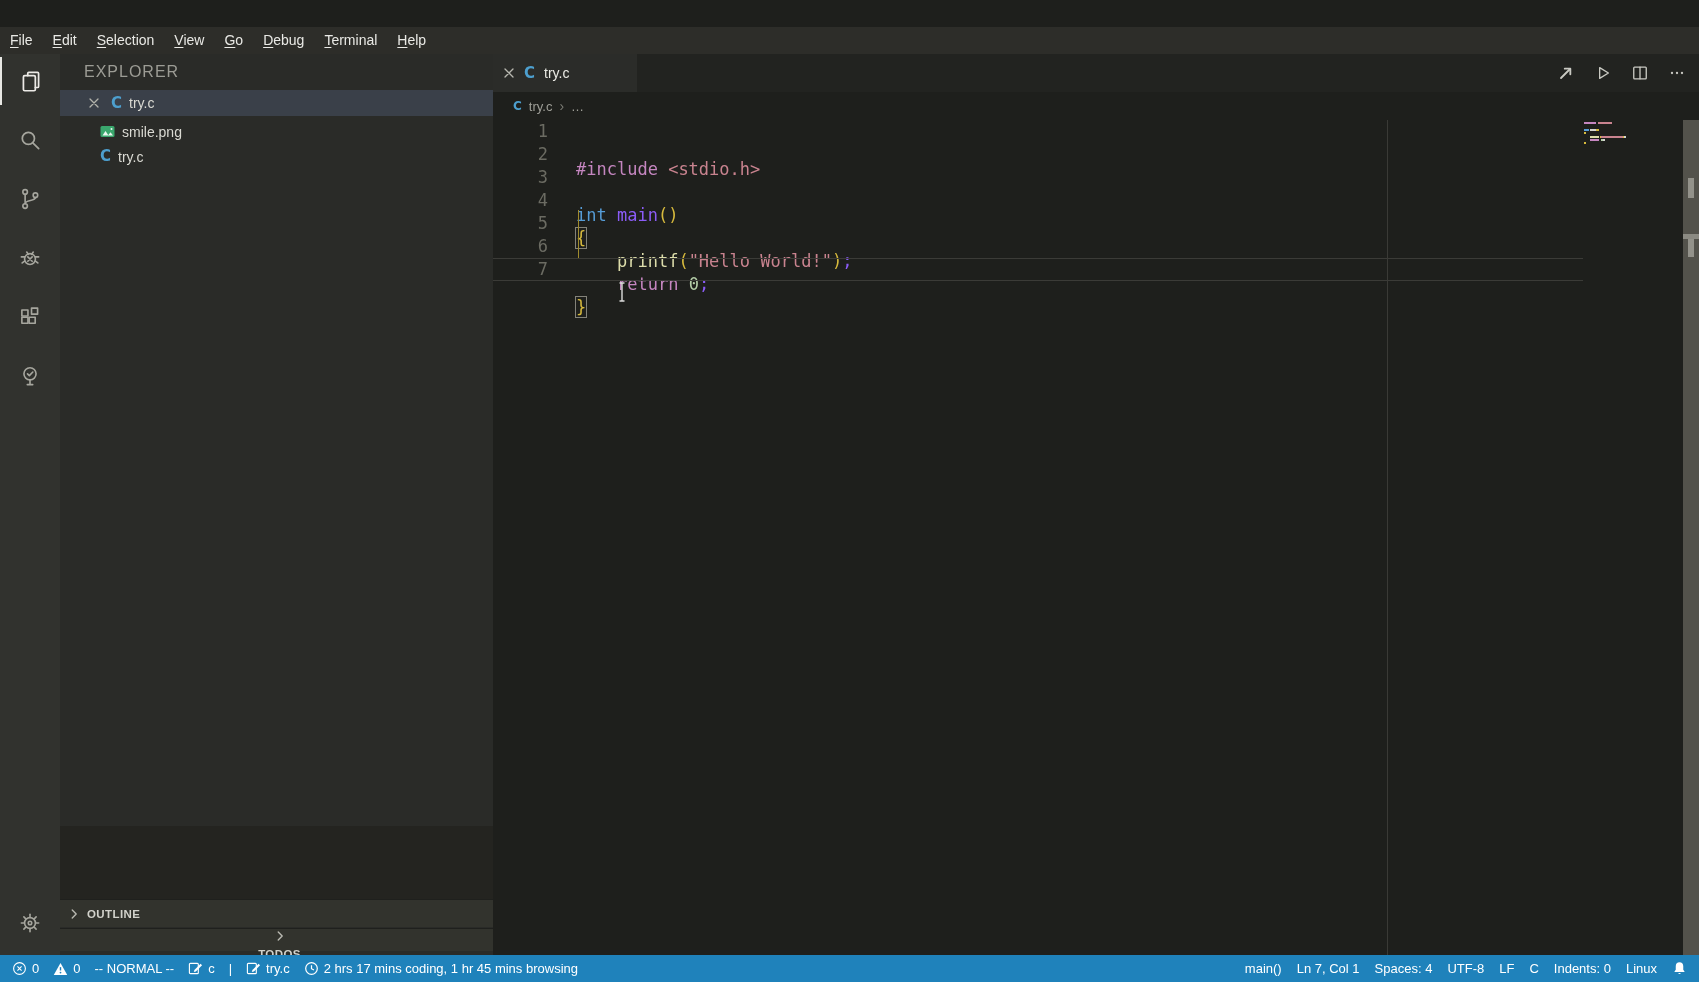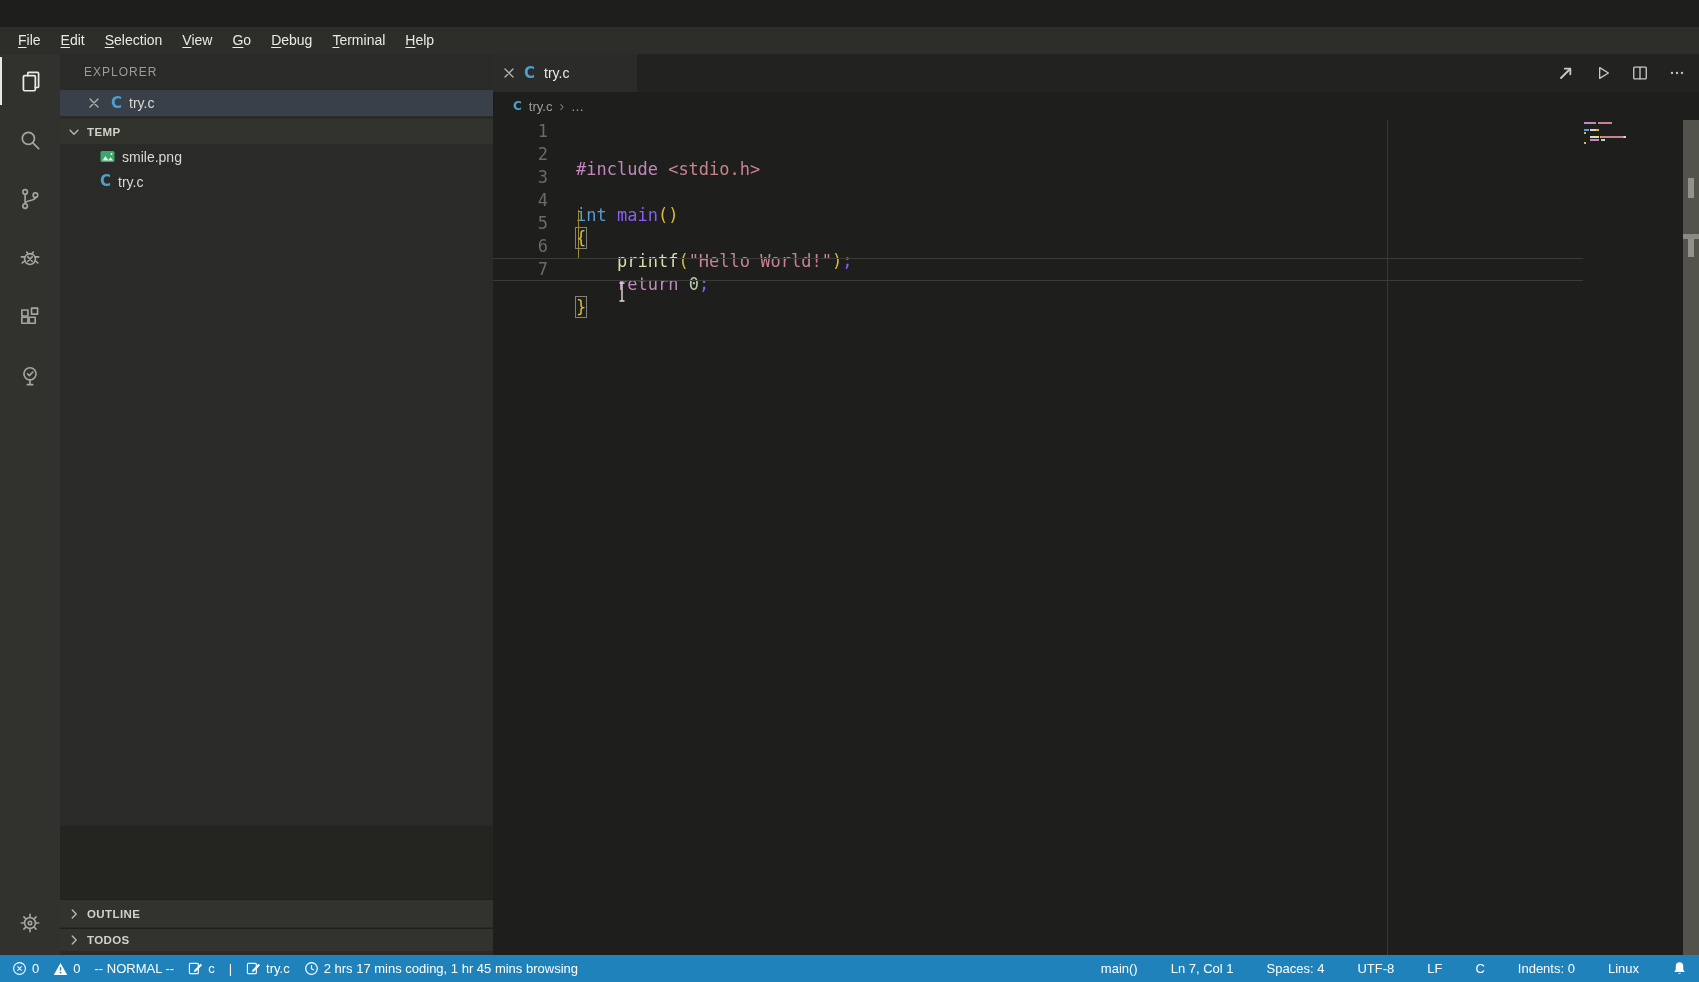--- a/index.html
+++ b/index.html
@@ -7,34 +7,34 @@
   .window{position:relative;width:1699px;height:982px;background:#1e1f1c;overflow:hidden;
           font-family:"Liberation Sans",sans-serif;-webkit-font-smoothing:antialiased;}
   
   .titlebar{position:absolute;top:0;left:0;right:0;height:27px;background:#2d2d29;}
   .title{position:absolute;left:0;right:0;top:0;height:27px;line-height:27px;text-align:center;
          font-size:13.5px;font-weight:bold;color:#f1f1ee;}
   .traffic{position:absolute;right:7px;top:5px;display:flex;gap:6px;}
   .tl{width:16px;height:16px;border-radius:50%;}
   
   .menubar{position:absolute;top:27px;left:0;right:0;height:27px;background:#2d2d29;display:flex;
-           align-items:center;padding-left:8px;font-size:14px;color:#e9e9e5;}
+           align-items:center;font-size:14px;color:#e9e9e5;}
   .menu-item{padding:0 10px;line-height:27px;cursor:default;}
   .menu-item u{text-underline-offset:2px;}
   
   .main{position:absolute;top:54px;left:0;right:0;bottom:27px;}
   .activitybar{position:absolute;top:0;bottom:0;left:0;width:60px;background:#31322e;
                display:flex;flex-direction:column;align-items:stretch;padding-top:3px;}
   .act-item{height:48px;display:flex;align-items:center;justify-content:center;color:#a6a69e;margin-bottom:11px;}
   .act-item.active{color:#eceae6;border-left:2px solid #e8e8e4;}
   .act-bottom{margin-top:auto;margin-bottom:0;}
   .act-bottom .act-item{margin-bottom:8px;}
   
   .sidebar{position:absolute;top:0;bottom:0;left:60px;width:433px;background:#2a2b28;overflow:hidden;}
-  .sb-title{height:36px;line-height:36px;padding-left:24px;font-size:12px;letter-spacing:1px;color:#9c9c95;}
+  .sb-title{height:36px;line-height:36px;padding-left:24px;font-size:16px;letter-spacing:1px;color:#9c9c95;}
   .sb-header{height:25px;display:flex;align-items:center;background:#32332d;color:#d2d2cb;
              font-size:11.5px;font-weight:bold;letter-spacing:.4px;padding-left:6px;gap:5px;}
   .sb-chev{width:16px;height:16px;display:flex;align-items:center;justify-content:center;color:#b9b9b1;}
   .sb-item{height:26px;display:flex;align-items:center;padding-left:28px;font-size:14px;color:#dadad3;gap:7px;}
   .sb-item.selected{background:#3a4049;}
   .sb-item.tree{padding-left:40px;height:25px;}
   .sb-close{width:16px;display:flex;align-items:center;color:#b3b3ab;}
   .gap3{height:3px;}
   .sb-shade{position:absolute;left:0;right:0;top:772px;height:73px;background:#242420;}
   .sb-bottom{position:absolute;left:0;right:0;border-top:1px solid #1f201d;}
@@ -67,21 +67,21 @@
   .scrollstrip{position:absolute;left:1190px;top:0;bottom:0;width:16px;background:#53524b;}
   .ss-slider1{position:absolute;left:5px;top:58px;width:6px;height:20px;background:#93928a;}
   .ss-band{position:absolute;left:0;top:114px;width:16px;height:5px;background:#8b8a82;}
   .ss-slider2{position:absolute;left:5px;top:119px;width:6px;height:18px;background:#93928a;}
   .ibeam{position:absolute;left:123px;top:161px;}
   
   .statusbar{position:absolute;left:0;right:0;bottom:0;height:27px;background:#1f82bb;color:#fff;
              display:flex;align-items:center;justify-content:space-between;padding:0 12px;font-size:13px;}
   .sb-group{display:flex;align-items:center;}
   .sb-group.left{gap:14px;}
-  .sb-group.right{gap:33px;}
+  .sb-group.right{gap:15px;}
   .status-item{display:flex;align-items:center;gap:5px;white-space:nowrap;}
   .status-item svg{display:block;}
 </style>
 </head>
 <body>
 
 <div class="window">
 
 
   <div class="menubar" id="menubar">
@@ -174,28 +174,20 @@
               <svg width="12" height="12" viewBox="0 0 12 12" fill="none" stroke="currentColor" stroke-linecap="round" stroke-linejoin="round" stroke-width="1.3">
                 <path d="M2 2 L10 10 M10 2 L2 10"></path>
               </svg>
             </span>
             <span class="cfile" style="font-size:15px">C</span>
             <span>try.c</span>
           </div>
         </div>
 
       <div class="gap3"></div>
-      <div class="sb-header">
-        <span class="sb-chev">
-            <svg width="14" height="14" viewBox="0 0 16 16" fill="none" stroke="currentColor" stroke-linecap="round" stroke-linejoin="round" stroke-width="1.6">
-              <path d="M3.5 6 L8 10.5 L12.5 6"></path>
-            </svg>
-          </span>
-        <span>TEMP</span>
-      </div>
       <div id="tree-list">
           <div class="sb-item tree">
             <span style="display:flex;align-items:center;">
               <svg width="15" height="13" viewBox="0 0 15 13">
                 <rect x="0.5" y="1" width="14" height="11" rx="1.5" fill="#3aa76d"></rect>
                 <path d="M2.5 10.5 L5.5 6 L8.5 10.5 Z" fill="#eaf7ef"></path>
                 <path d="M8 10.5 L10.5 7.2 L13 10.5 Z" fill="#eaf7ef"></path>
                 <circle cx="11.5" cy="3.9" r="1" fill="#eaf7ef"></circle>
               </svg>
             </span>
@@ -210,21 +202,21 @@
       <div class="sb-shade"></div>
 
       <div class="sb-header sb-bottom" style="top:845px;height:28px;">
         <span class="sb-chev">
             <svg width="14" height="14" viewBox="0 0 16 16" fill="none" stroke="currentColor" stroke-linecap="round" stroke-linejoin="round" stroke-width="1.6">
               <path d="M6 3.5 L10.5 8 L6 12.5"></path>
             </svg>
           </span>
         <span>OUTLINE</span>
       </div>
-      <div class="sb-header sb-bottom" style="top:874px;height:23px;">
+      <div class="sb-header sb-bottom" style="top:874px;height:23px;flex-direction:column;">
         <span class="sb-chev">
             <svg width="14" height="14" viewBox="0 0 16 16" fill="none" stroke="currentColor" stroke-linecap="round" stroke-linejoin="round" stroke-width="1.6">
               <path d="M6 3.5 L10.5 8 L6 12.5"></path>
             </svg>
           </span>
         <span>TODOS</span>
       </div>
     </div>
 
     <div class="editor">

